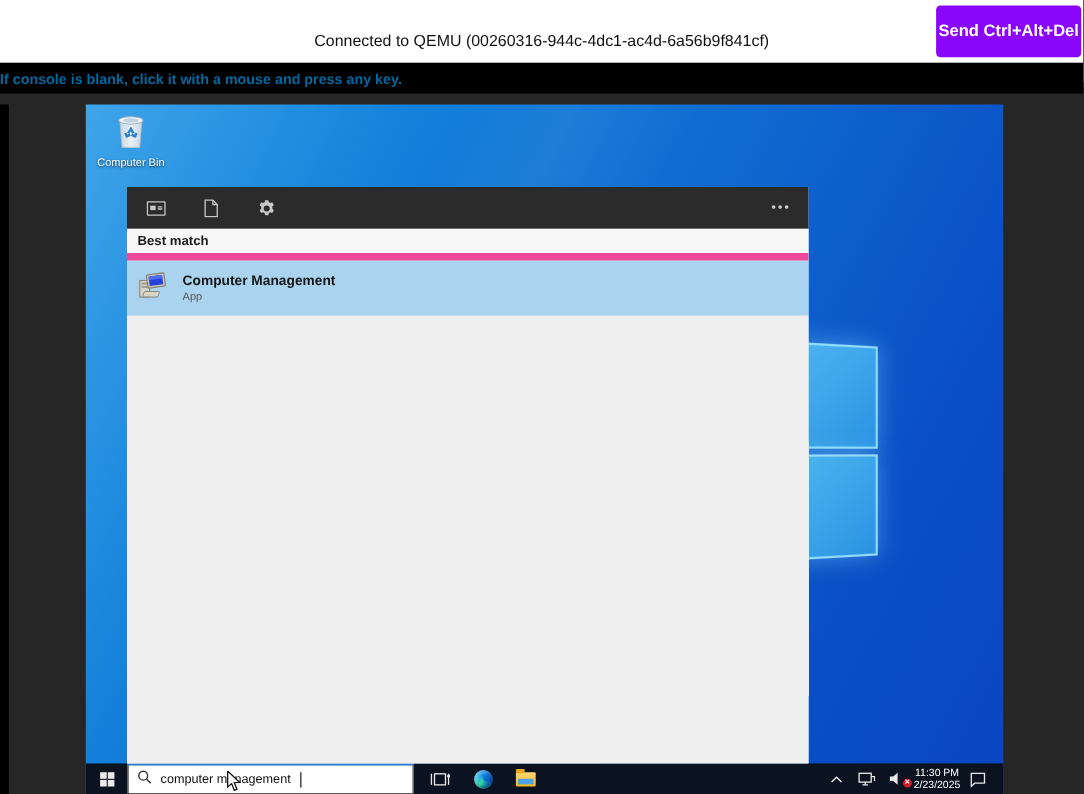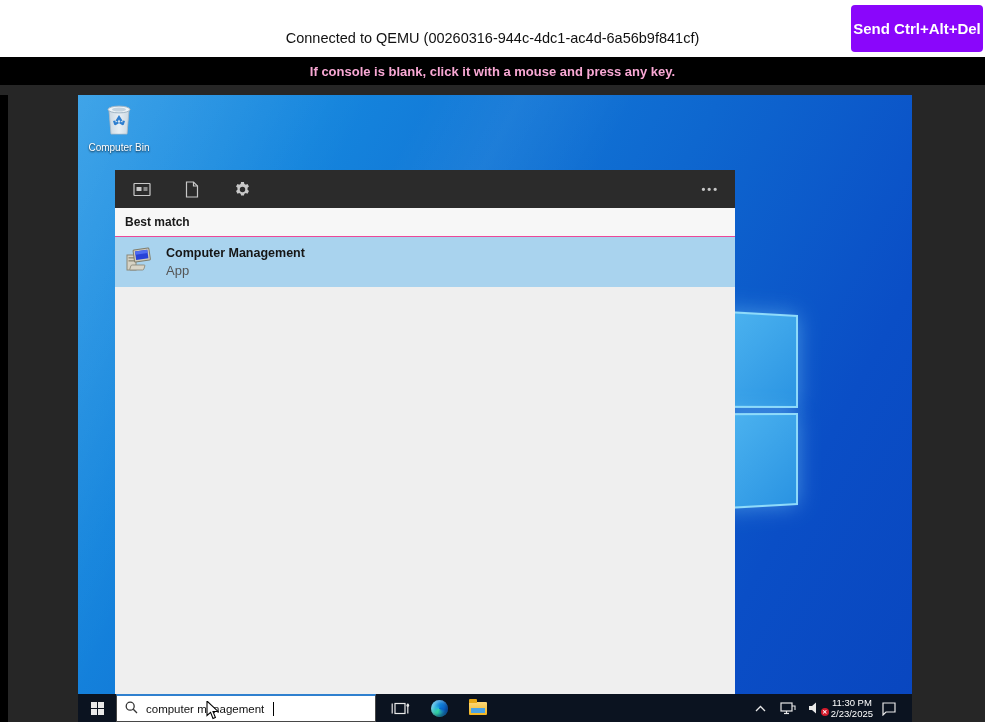--- a/index.html
+++ b/index.html
@@ -17,21 +17,21 @@
   }
   .page-header .title { font-size:14.5px; color:#111; }
   .cad-button {
     position:absolute; top:5px; right:2px; width:132px; height:47px;
     background:#8a06fb; color:#fff; font-weight:bold; font-size:15px;
     border:none; border-radius:4px; display:flex; align-items:center; justify-content:center;
     cursor:pointer; font-family:"Liberation Sans",sans-serif;
   }
   .notice-bar {
     position:absolute; top:57px; left:0; width:985px; height:28px;
-    background:#000; color:#f9a8d4; display:flex; align-items:center; justify-content:center;
+    background:#000; color:#0369a1; display:flex; align-items:center; 
     font-size:13px; font-weight:600;
   }
   .left-edge { position:absolute; top:95px; left:0; width:8px; height:627px; background:#000; }
 
   
   .console {
     position:absolute; left:78px; top:95px; width:834px; height:627px;
     overflow:hidden;
     background: linear-gradient(118deg, #2a9ae6 0%, #1585dd 22%, #0e67cf 55%, #0a4ec6 80%, #0946bf 100%);
   }
@@ -63,30 +63,30 @@
   .search-panel {
     position:absolute; left:37px; top:75px; width:620px; height:524px;
     background:#efefef; display:flex; flex-direction:column;
   }
   .panel-header {
     height:38px; background:#2b2b2b; display:flex; align-items:center;
     padding:0 16px; gap:28px; flex:none;
   }
   .panel-header .more { margin-left:auto; color:#c8c8c8; font-size:11px; letter-spacing:2px; font-weight:bold; cursor:pointer;}
   .best-match-bar {
-    height:29px; background:#f7f7f7; border-bottom:1px solid #ec4899;
+    height:29px; background:#f7f7f7; border-bottom:7px solid #ec4899;
     display:flex; align-items:center; padding:0 10px; flex:none;
   }
   .best-match-bar span { font-size:12px; font-weight:bold; color:#1a1a1a; }
   .result-row {
     height:50px; background:#a9d3ee; display:flex; align-items:center;
     padding:0 10px; gap:13px; cursor:pointer; flex:none;
   }
   .result-title { font-size:12.5px; font-weight:bold; color:#161616; }
-  .result-sub { font-size:13px; color:#555; margin-top:3px; }
+  .result-sub { font-size:10px; color:#555; margin-top:3px; }
   .panel-body { flex:1; background:#efefef; }
 
   
   .taskbar {
     position:absolute; left:0; bottom:0; width:834px; height:28px;
     background:#0b1320; display:flex; align-items:stretch;
   }
   .start-btn { width:38px; display:flex; align-items:center; justify-content:center; cursor:pointer; }
   .win-grid { display:grid; grid-template-columns:6px 6px; grid-template-rows:6px 6px; gap:1px; }
   .win-grid i { background:#e9e9e9; }

